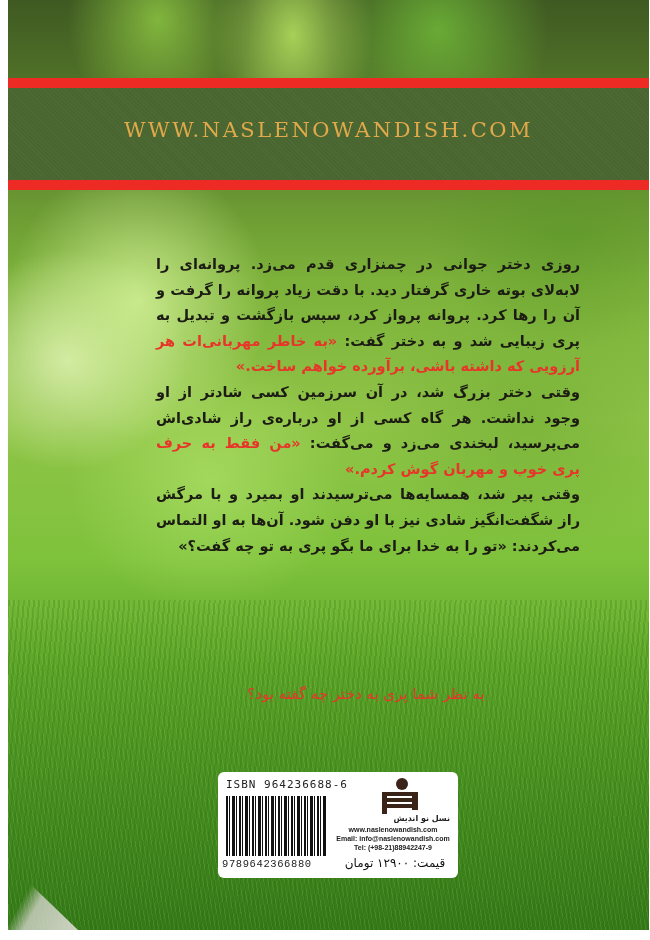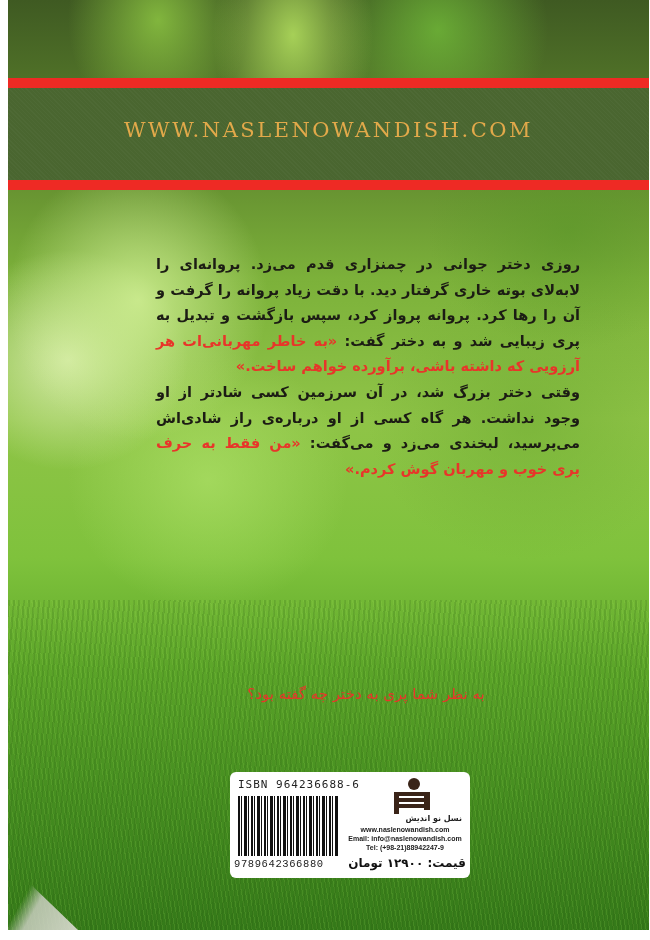--- a/index.html
+++ b/index.html
@@ -47,21 +47,21 @@
     font-family: "DejaVu Sans", sans-serif; font-size: 14.5px; line-height: 25.6px; color: #1c1c14; font-weight: bold; margin-left: 30px;
   }
   .story p { margin: 0; }
   .hl { color: #e8352a; font-weight: bold; }
   .question {
     position: absolute; left: 208px; width: 300px; top: 685px; direction: rtl; text-align: center;
     font-size: 15px; font-weight: normal; color: #e8352a;
   }
   .label-box {
     position: absolute; left: 210px; top: 772px; width: 240px; height: 106px;
-    background: #ffffff; border-radius: 6px; margin-left: 12px;
+    background: #ffffff; border-radius: 6px;
   }
   .isbn-text {
     position: absolute; left: 8px; top: 6px; font-family: "DejaVu Sans Mono", monospace; font-size: 11px; letter-spacing: 1px; color: #222;
   }
   .barcode {
     position: absolute; left: 8px; top: 24px; width: 100px; height: 60px;
     background: repeating-linear-gradient(90deg, #111 0 2px, #fff 2px 3px, #111 3px 4px, #fff 4px 6px, #111 6px 9px, #fff 9px 10px, #111 10px 11px, #fff 11px 13px);
   }
   .barcode-digits {
     position: absolute; left: 4px; top: 86px; font-family: Liberation Mono, monospace; font-size: 10.5px; letter-spacing: 0.6px; color: #222;
@@ -72,38 +72,39 @@
   .publisher-name {
     position: absolute; left: 112px; width: 120px; top: 42px; text-align: right; direction: rtl; font-size: 8px; font-weight: bold; color: #222;
   }
   .contact {
     position: absolute; left: 112px; width: 126px; text-align: center; font-family: "Liberation Sans", sans-serif; font-size: 7px; font-weight: bold; color: #222;
   }
   .contact.web { top: 54px; }
   .contact.email { top: 63px; }
   .contact.tel { top: 72px; }
   .price {
-    position: absolute; left: 118px; width: 118px; top: 84px; direction: rtl; text-align: center; font-size: 12px; font-weight: bold; color: #111;
+    position: absolute; left: 118px; width: 118px; top: 84px; direction: rtl; text-align: center; font-size: 12px; font-weight: normal; color: #111;
   }
 </style>
 </head>
 <body>
 
 <div class="cover">
   <div class="grass"></div>
   <div class="path"></div>
 
   <div class="band"></div>
   <div class="red-line top"></div>
   <div class="red-line bottom"></div>
   <div class="website">WWW.NASLENOWANDISH.COM</div>
 
   <div class="story">
     <p><span>روزی دختر جوانی در چمنزاری قدم می‌زد. پروانه‌ای را لابه‌لای بوته خاری گرفتار دید. با دقت زیاد پروانه را گرفت و آن را رها کرد. پروانه پرواز کرد، سپس بازگشت و تبدیل به پری زیبایی شد و به دختر گفت: </span><span class="hl">«به خاطر مهربانی‌ات هر آرزویی که داشته باشی، برآورده خواهم ساخت.»</span></p>
     <p><span>وقتی دختر بزرگ شد، در آن سرزمین کسی شادتر از او وجود نداشت. هر گاه کسی از او درباره‌ی راز شادی‌اش می‌پرسید، لبخندی می‌زد و می‌گفت: </span><span class="hl">«من فقط به حرف پری خوب و مهربان گوش کردم.»</span></p>
+    <p>وقتی پیر شد، همسایه‌ها می‌ترسیدند او بمیرد و با مرگش راز شگفت‌انگیز شادی نیز با او دفن شود. آن‌ها به او التماس می‌کردند: «تو را به خدا برای ما بگو پری به تو چه گفت؟»</p>
   </div>
   <div class="question">به نظر شما پری به دختر چه گفته بود؟</div>
 
   <div class="label-box">
     <div class="isbn-text">ISBN 964236688-6</div>
     <div class="barcode"></div>
     <div class="barcode-digits">9789642366880</div>
     <svg class="logo" viewBox="0 0 40 36">
       <circle cx="20" cy="6" r="6" fill="#3a2418"></circle>
       <rect x="4" y="14" width="26" height="4" fill="#3a2418"></rect>

